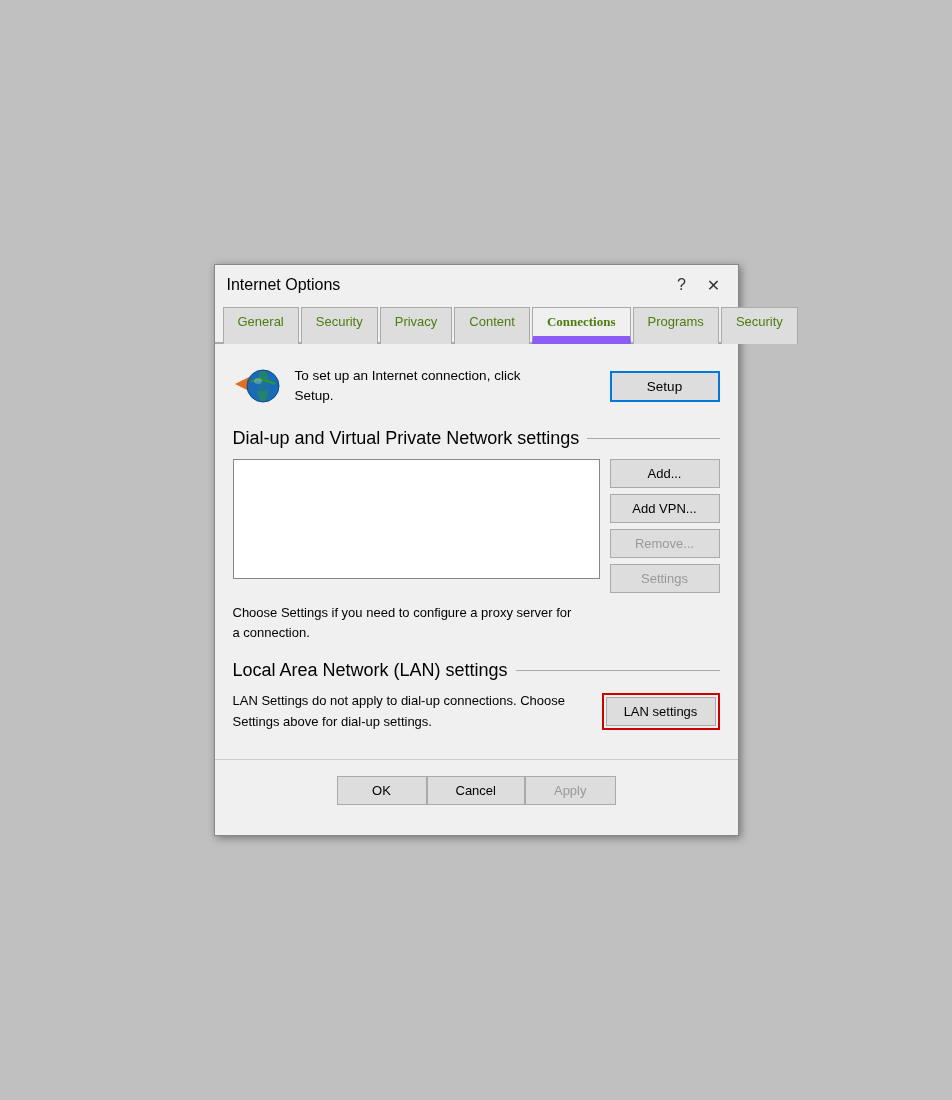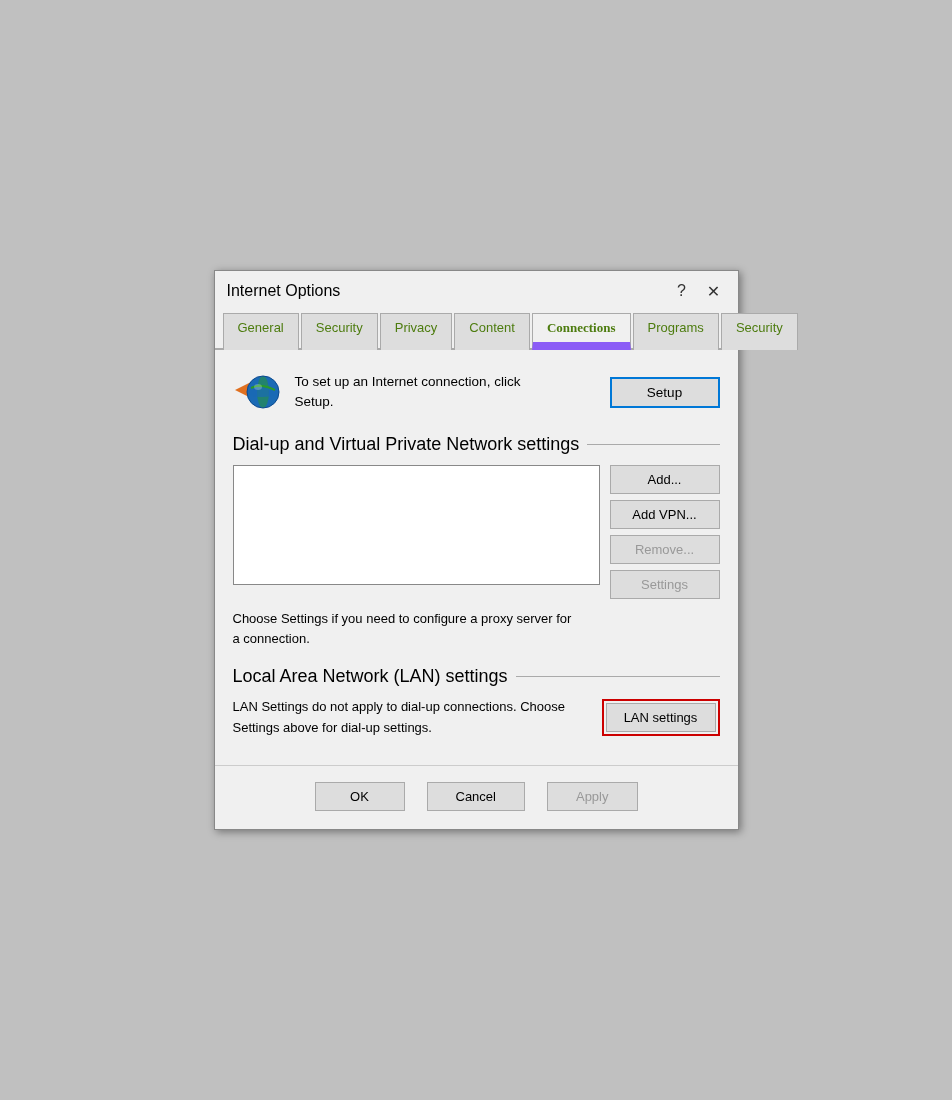--- a/index.html
+++ b/index.html
@@ -224,22 +224,22 @@
       cursor: pointer;
       font-size: 13px;
       min-width: 110px;
       text-align: center;
     }
 
     
     .footer {
       display: flex;
       justify-content: center;
-      gap: 22px;
-      padding: 16px 18px 18px 18px;
+      gap: 0;
+      padding: 16px 18px 30px 18px;
       background: #f0f0f0;
       border-top: 1px solid #ccc;
     }
 
     .footer-btn {
       padding: 6px 28px;
       background: #ddd;
       border: 1px solid #aaa;
       cursor: pointer;
       font-size: 13px;

